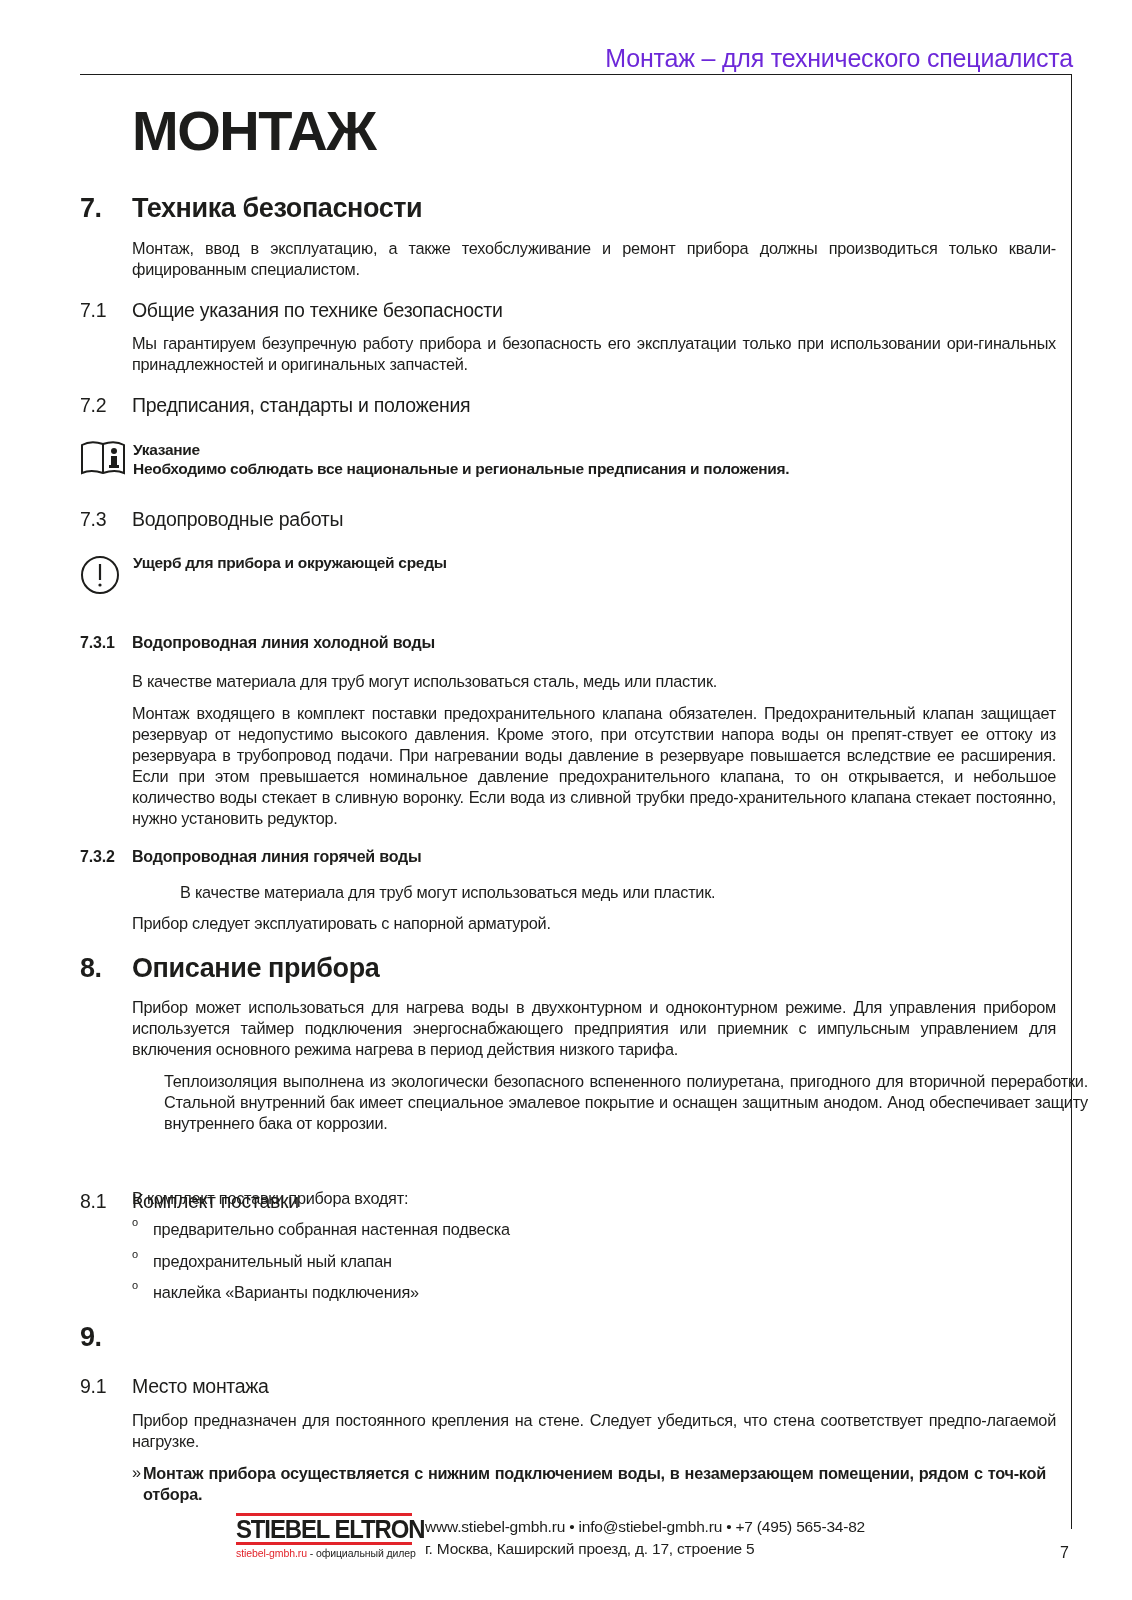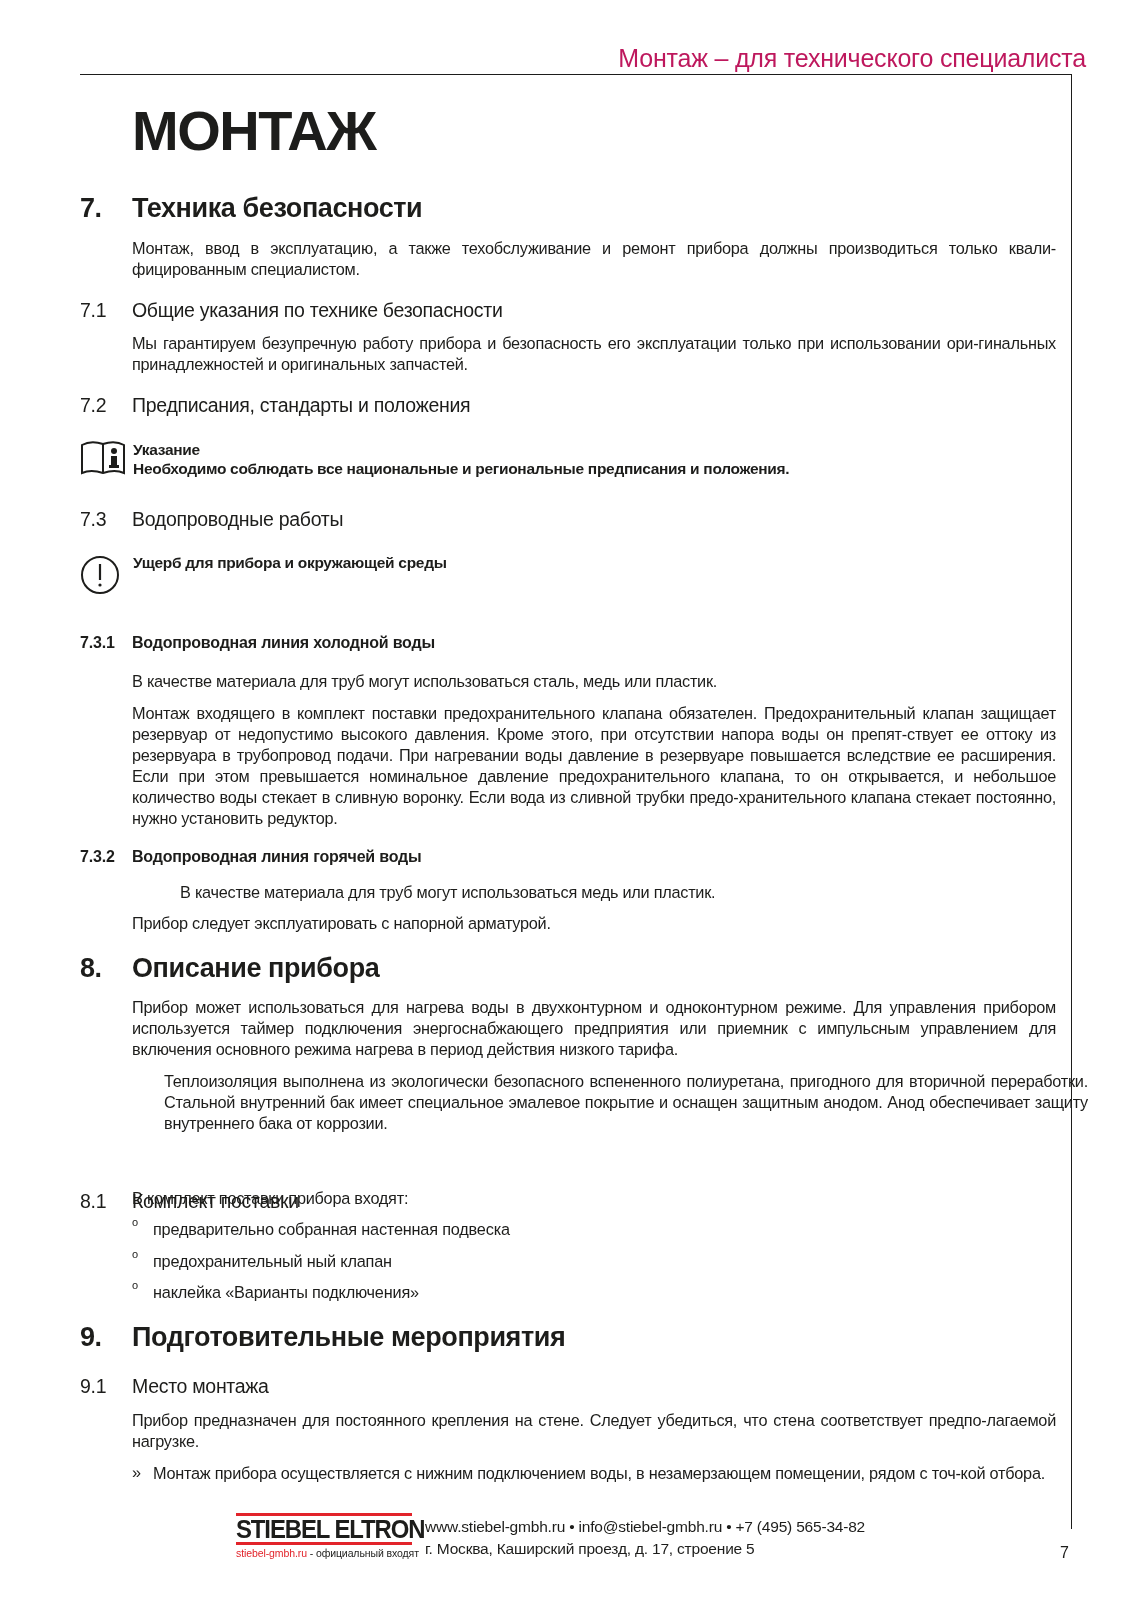--- a/index.html
+++ b/index.html
@@ -1,19 +1,19 @@
 <!DOCTYPE html>
 <html><head>
 <meta charset="utf-8">
 <style>
   html, body { margin:0; padding:0; background:#ffffff; }
   body { width:1132px; height:1600px; position:relative; overflow:hidden;
          font-family:"Liberation Sans", sans-serif; color:#1d1d1b; }
   .abs { position:absolute; }
-  .hdr-title { right:46px; top:44px; font-size:25px; color:#be185d; letter-spacing:-0.2px; white-space:nowrap; }
+  .hdr-title { right:59px; top:44px; font-size:25px; color:#6d28d9; letter-spacing:-0.2px; white-space:nowrap; }
   .hdr-line { left:80px; top:74px; width:992px; height:0; border-top:1.5px solid #1d1d1b; }
   .side-line { left:1071px; top:74px; width:0; height:1455px; border-left:1.5px solid #1d1d1b; }
   .main-title { left:132px; top:98px; font-size:56px; font-weight:bold; letter-spacing:-1.5px; }
   .h1 { font-size:27px; font-weight:bold; letter-spacing:-0.4px; white-space:nowrap; }
   .h1 .num { position:absolute; left:0; }
   .h1 .txt { position:absolute; left:52px; }
   .h2 { font-size:19.5px; font-weight:normal; letter-spacing:-0.3px; white-space:nowrap; }
   .h2 .num { position:absolute; left:0; }
   .h2 .txt { position:absolute; left:52px; }
   .h3 { font-size:16px; font-weight:bold; letter-spacing:-0.2px; white-space:nowrap; }
@@ -122,34 +122,33 @@
   <span class="mark">o</span>
   <span class="btxt">предохранительный ный клапан</span>
 </div>
 <div class="abs bullet" style="top:1283px; width:600px; height:22px;">
   <span class="mark">o</span>
   <span class="btxt">наклейка «Варианты подключения»</span>
 </div>
 
 <div class="abs h1" style="left:80px; top:1322px; width:700px; height:34px;">
   <span class="num">9.</span>
-  <span class="txt">Подготовительные мероприятия</span>
 </div>
 
 <div class="abs h2" style="left:80px; top:1375px; width:600px; height:26px;">
   <span class="num">9.1</span>
   <span class="txt">Место монтажа</span>
 </div>
 <div class="abs p just" style="top:1410px;">Прибор предназначен для постоянного крепления на стене. Следует убедиться, что стена соответствует предпо-лагаемой нагрузке.</div>
 <div class="abs" style="left:132px; top:1463px; width:924px; height:44px;">
   <span class="abs" style="left:0; top:0; font-size:16.3px;">»</span>
-  <div class="abs just" style="left:21px; top:0; width:903px; font-size:16.3px; line-height:21px; letter-spacing:-0.25px;">Монтаж прибора осуществляется с нижним подключением воды, в незамерзающем помещении, рядом с точ-кой отбора.</div>
+  <div class="abs just" style="left:11px; top:0; width:903px; font-size:16.3px; line-height:21px; letter-spacing:-0.25px;font-weight:bold;">Монтаж прибора осуществляется с нижним подключением воды, в незамерзающем помещении, рядом с точ-кой отбора.</div>
 </div>
 
 <div class="abs logo-wrap">
   <div class="logo-bar"></div>
   <div class="logo-text">STIEBEL ELTRON</div>
   <div class="logo-bar"></div>
-  <div class="logo-sub"><span>stiebel-gmbh.ru</span><span class="dash"> - </span><span class="dash">официальный входят</span></div>
+  <div class="logo-sub"><span>stiebel-gmbh.ru</span><span class="dash"> - </span><span class="dash">официальный дилер</span></div>
 </div>
 <div class="abs foot-contacts">www.stiebel-gmbh.ru • info@stiebel-gmbh.ru • +7 (495) 565-34-82</div>
 <div class="abs foot-addr">г. Москва, Каширский проезд, д. 17, строение 5</div>
 <div class="abs page-num">7</div>
 
 </body></html>

